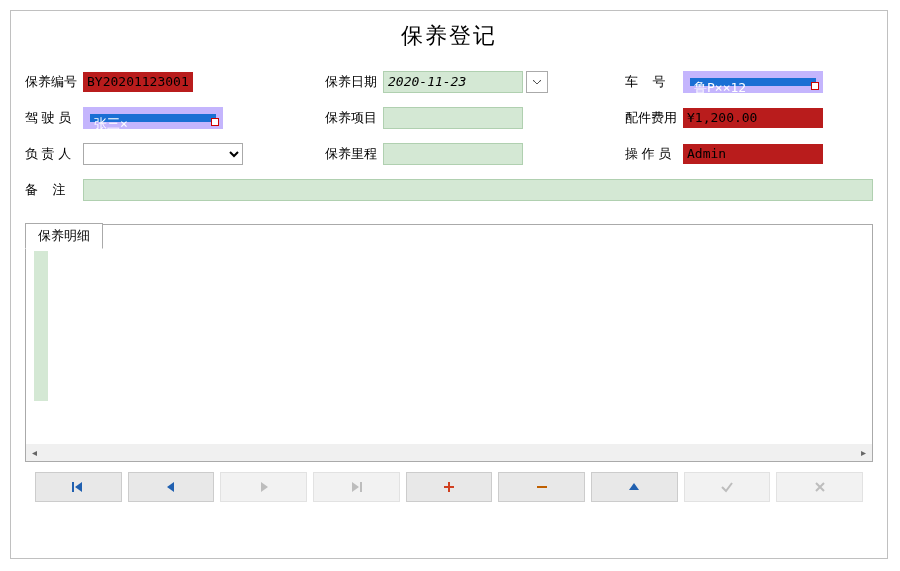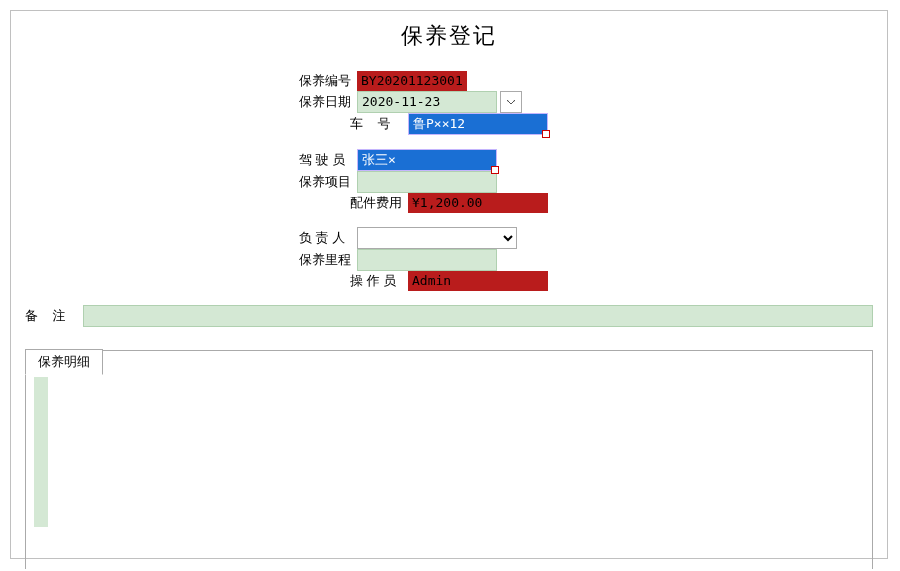--- a/index.html
+++ b/index.html
@@ -24,21 +24,20 @@
       text-align: center;
       font-size: 22px;
       font-weight: normal;
       margin-bottom: 20px;
       letter-spacing: 2px;
     }
     .form-row {
       display: flex;
       margin-bottom: 14px;
       align-items: center;
-      flex-direction: column;
     }
     .form-group {
       display: flex;
       align-items: center;
     }
     .form-group.col1 { width: 300px; }
     .form-group.col2 { width: 300px; }
     .form-group.col3 { flex: 1; align-items: center; }
     .label {
       width: 58px;
@@ -53,25 +52,26 @@
       line-height: 16px;
       font-family: "SimSun", monospace;
     }
     .green-field {
       background: #d4e8d4;
       border: 1px solid #b0d0b0;
       padding: 2px 4px;
       height: 22px;
       line-height: 16px;
       font-family: "SimSun", monospace;
+      font-style: italic;
     }
     .highlight-field {
       background: #1a6fd4;
       color: #fff;
-      border: 1px solid #c4b5fd;
+      border: 7px solid #c4b5fd;
       padding: 2px 4px;
       height: 22px;
       line-height: 16px;
       font-family: "SimSun", monospace;
       position: relative;
     }
     .highlight-field::after {
       content: "";
       position: absolute;
       border: 1px solid #c00;

